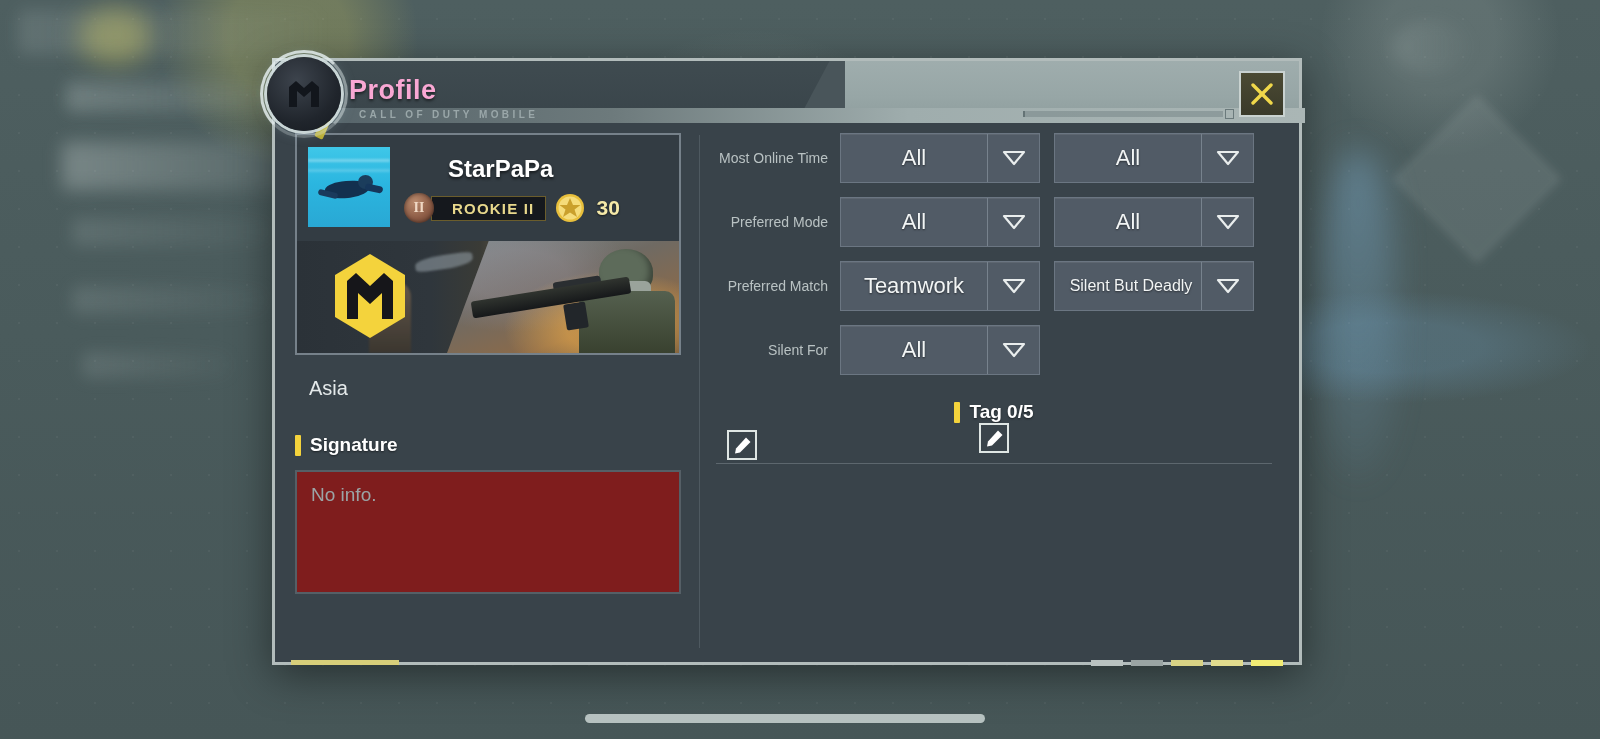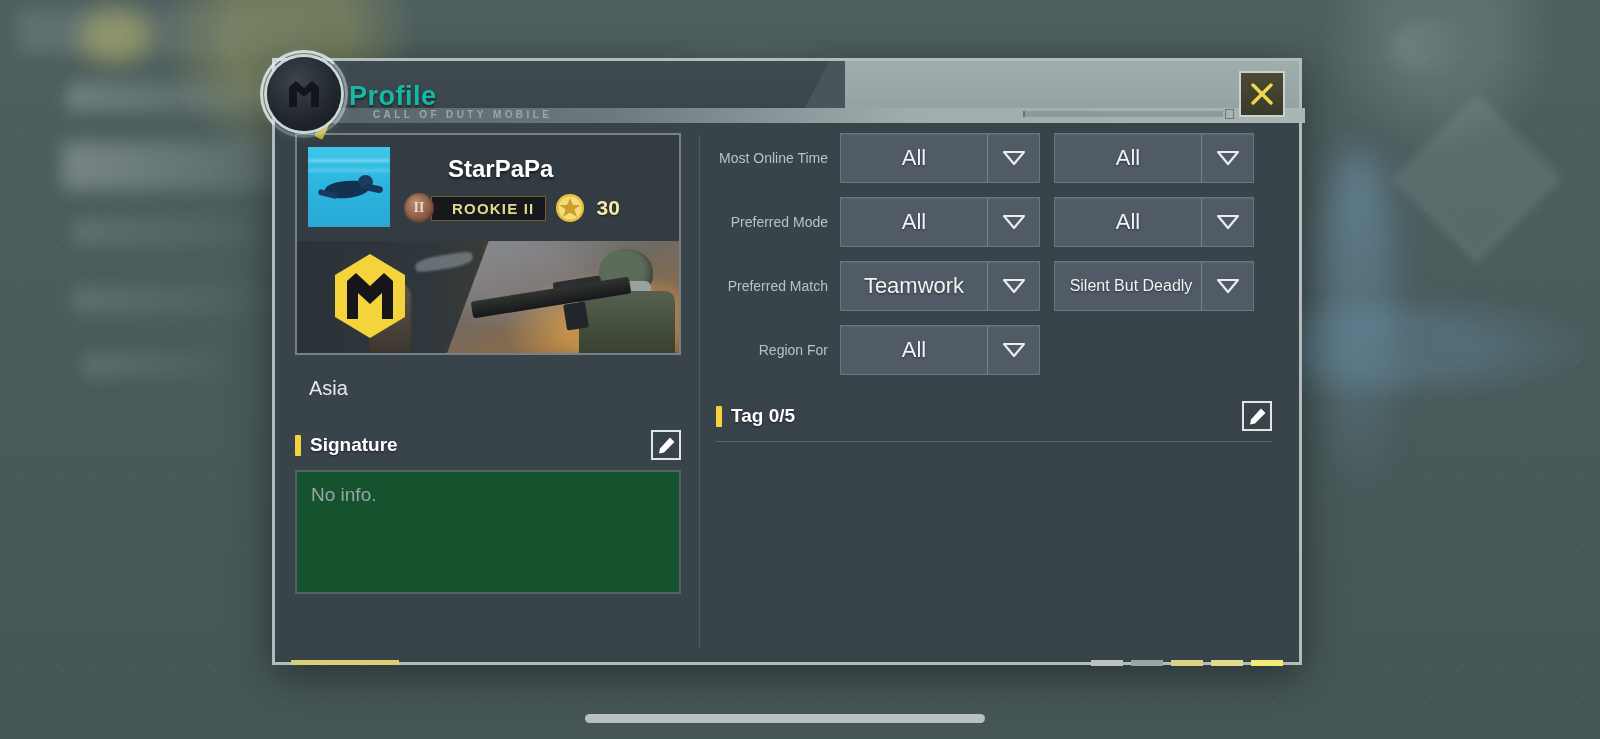--- a/index.html
+++ b/index.html
@@ -85,33 +85,33 @@
   #header-slant {
     position:absolute; left:538px; top:0; width:62px; height:62px;
     background:#49555a;
     transform:skewX(-28deg);
   }
   #header-light {
     position:absolute; left:570px; top:0; right:0; height:100%;
     background:linear-gradient(180deg,#9fadad 0%,#97a6a6 58%,#8d9c9c 100%);
   }
   #title {
-    position:absolute; left:74px; top:20px;
-    color:#14b8a6; font-size:27px; font-weight:bold;
+    position:absolute; left:74px; top:14px;
+    color:#f9a8d4; font-size:27px; font-weight:bold;
     letter-spacing:0.5px;
     text-shadow:0 2px 3px rgba(0,0,0,0.55);
     z-index:6;
   }
   #subtitle-strip {
     position:absolute; left:40px; top:47px; width:990px; height:15px;
     background:linear-gradient(90deg,#56646a 0%, #6d7a7c 30%, #9fadad 60%, #aab6b5 100%);
     z-index:5;
   }
   #subtitle {
-    position:absolute; left:98px; top:48px;
+    position:absolute; left:84px; top:48px;
     color:#9aa7a9; font-size:10px; letter-spacing:3.4px; font-weight:bold;
     z-index:6;
   }
   #header-prog {
     position:absolute; left:748px; top:50px; width:200px; height:6px;
     background:rgba(120,134,136,0.55);
     border-left:2px solid rgba(90,105,108,0.8);
     z-index:6;
   }
   #header-prog-end {
@@ -288,24 +288,24 @@
   .tick { width:6px; height:21px; background:#f4d33c; border-radius:1px; }
   .sec-title { color:#fff; font-size:19px; font-weight:bold; text-shadow:0 1px 2px rgba(0,0,0,0.5); }
   #region-block { margin-top:22px; }
   #region-value { color:#e4e9ea; font-size:20px; margin:16px 0 0 14px; }
   #signature-block { margin-top:30px; position:relative; }
   .edit-btn {
     width:30px; height:30px; border:2px solid #dfe6e4;
     display:flex; align-items:center; justify-content:center;
     cursor:pointer; background:transparent;
   }
-  #sig-head { display:flex; align-items:center; justify-content:space-between; width:386px; }
+  #sig-head { display:flex; align-items:center; justify-content:space-between; width:462px; }
   #sig-box {
     margin-top:10px; width:386px; height:124px;
-    background:#14532d; border:2px solid #555f66;
+    background:#7f1d1d; border:2px solid #555f66;
     padding:12px 14px;
   }
   #sig-text { color:#9ba4a6; font-size:19px; }
 
   
   .form-row { display:flex; align-items:center; margin-bottom:14px; }
   .row-label {
     width:124px; text-align:right; padding-right:12px;
     color:#b9c2c3; font-size:14px;
   }
@@ -327,20 +327,21 @@
     border-left:1px solid #77828d;
     display:flex; align-items:center; justify-content:center;
   }
   .gap { width:14px; }
 
   #tag-block { margin-top:26px; }
   #tag-head {
     display:flex; align-items:center; justify-content:space-between;
     padding-bottom:10px; border-bottom:1px solid #5d676e;
     width:556px;
+    flex-direction:column;
   }
   #tag-hint {
     margin-top:38px; width:556px; text-align:center;
     color:#aeb7b8; font-size:18px;
   }
 
   
   #bl-accent {
     position:absolute; left:16px; bottom:-3px; width:108px; height:5px;
     background:#d8cf7a;
@@ -531,21 +532,21 @@
               <div class="select-box w1">
                 <div class="val small">Silent But Deadly</div>
                 <div class="caret-wrap">
                   <svg width="26" height="18" viewBox="0 0 26 18">
                     <path d="M3 3 L23 3 L13 15 Z" fill="none" stroke="#e9eded" stroke-width="2.2" stroke-linejoin="round"></path>
                   </svg>
                 </div>
               </div>
             </div>
             <div class="form-row">
-              <div class="row-label">Region For</div>
+              <div class="row-label">Silent For</div>
               <div class="select-box w1">
                 <div class="val">All</div>
                 <div class="caret-wrap">
                   <svg width="26" height="18" viewBox="0 0 26 18">
                     <path d="M3 3 L23 3 L13 15 Z" fill="none" stroke="#e9eded" stroke-width="2.2" stroke-linejoin="round"></path>
                   </svg>
                 </div>
               </div>
             </div>
           </div>

